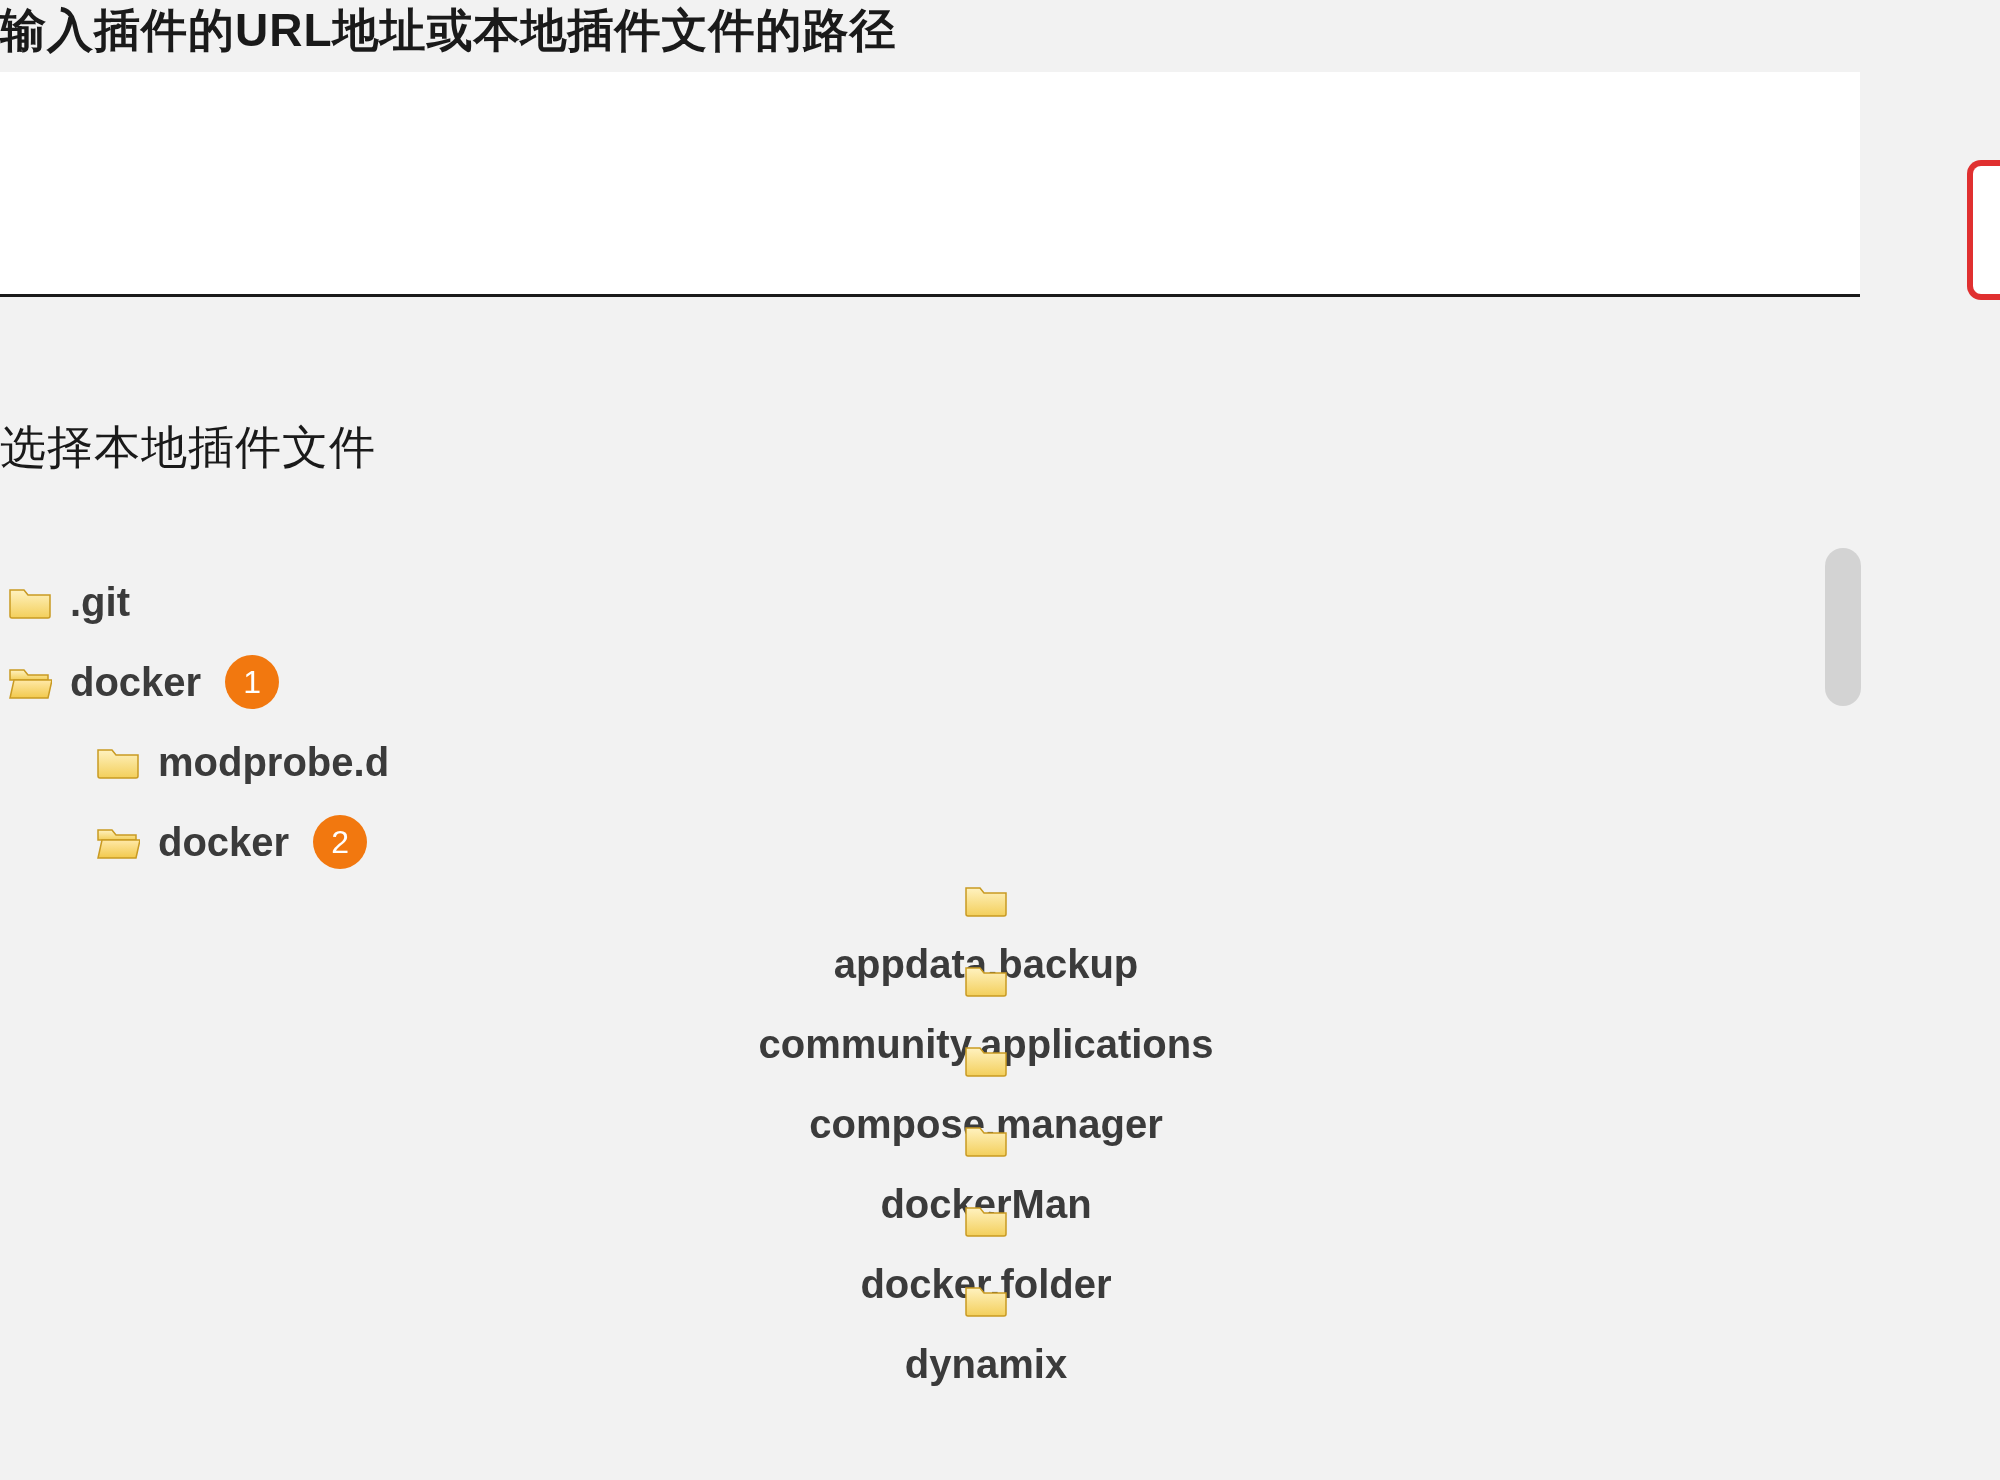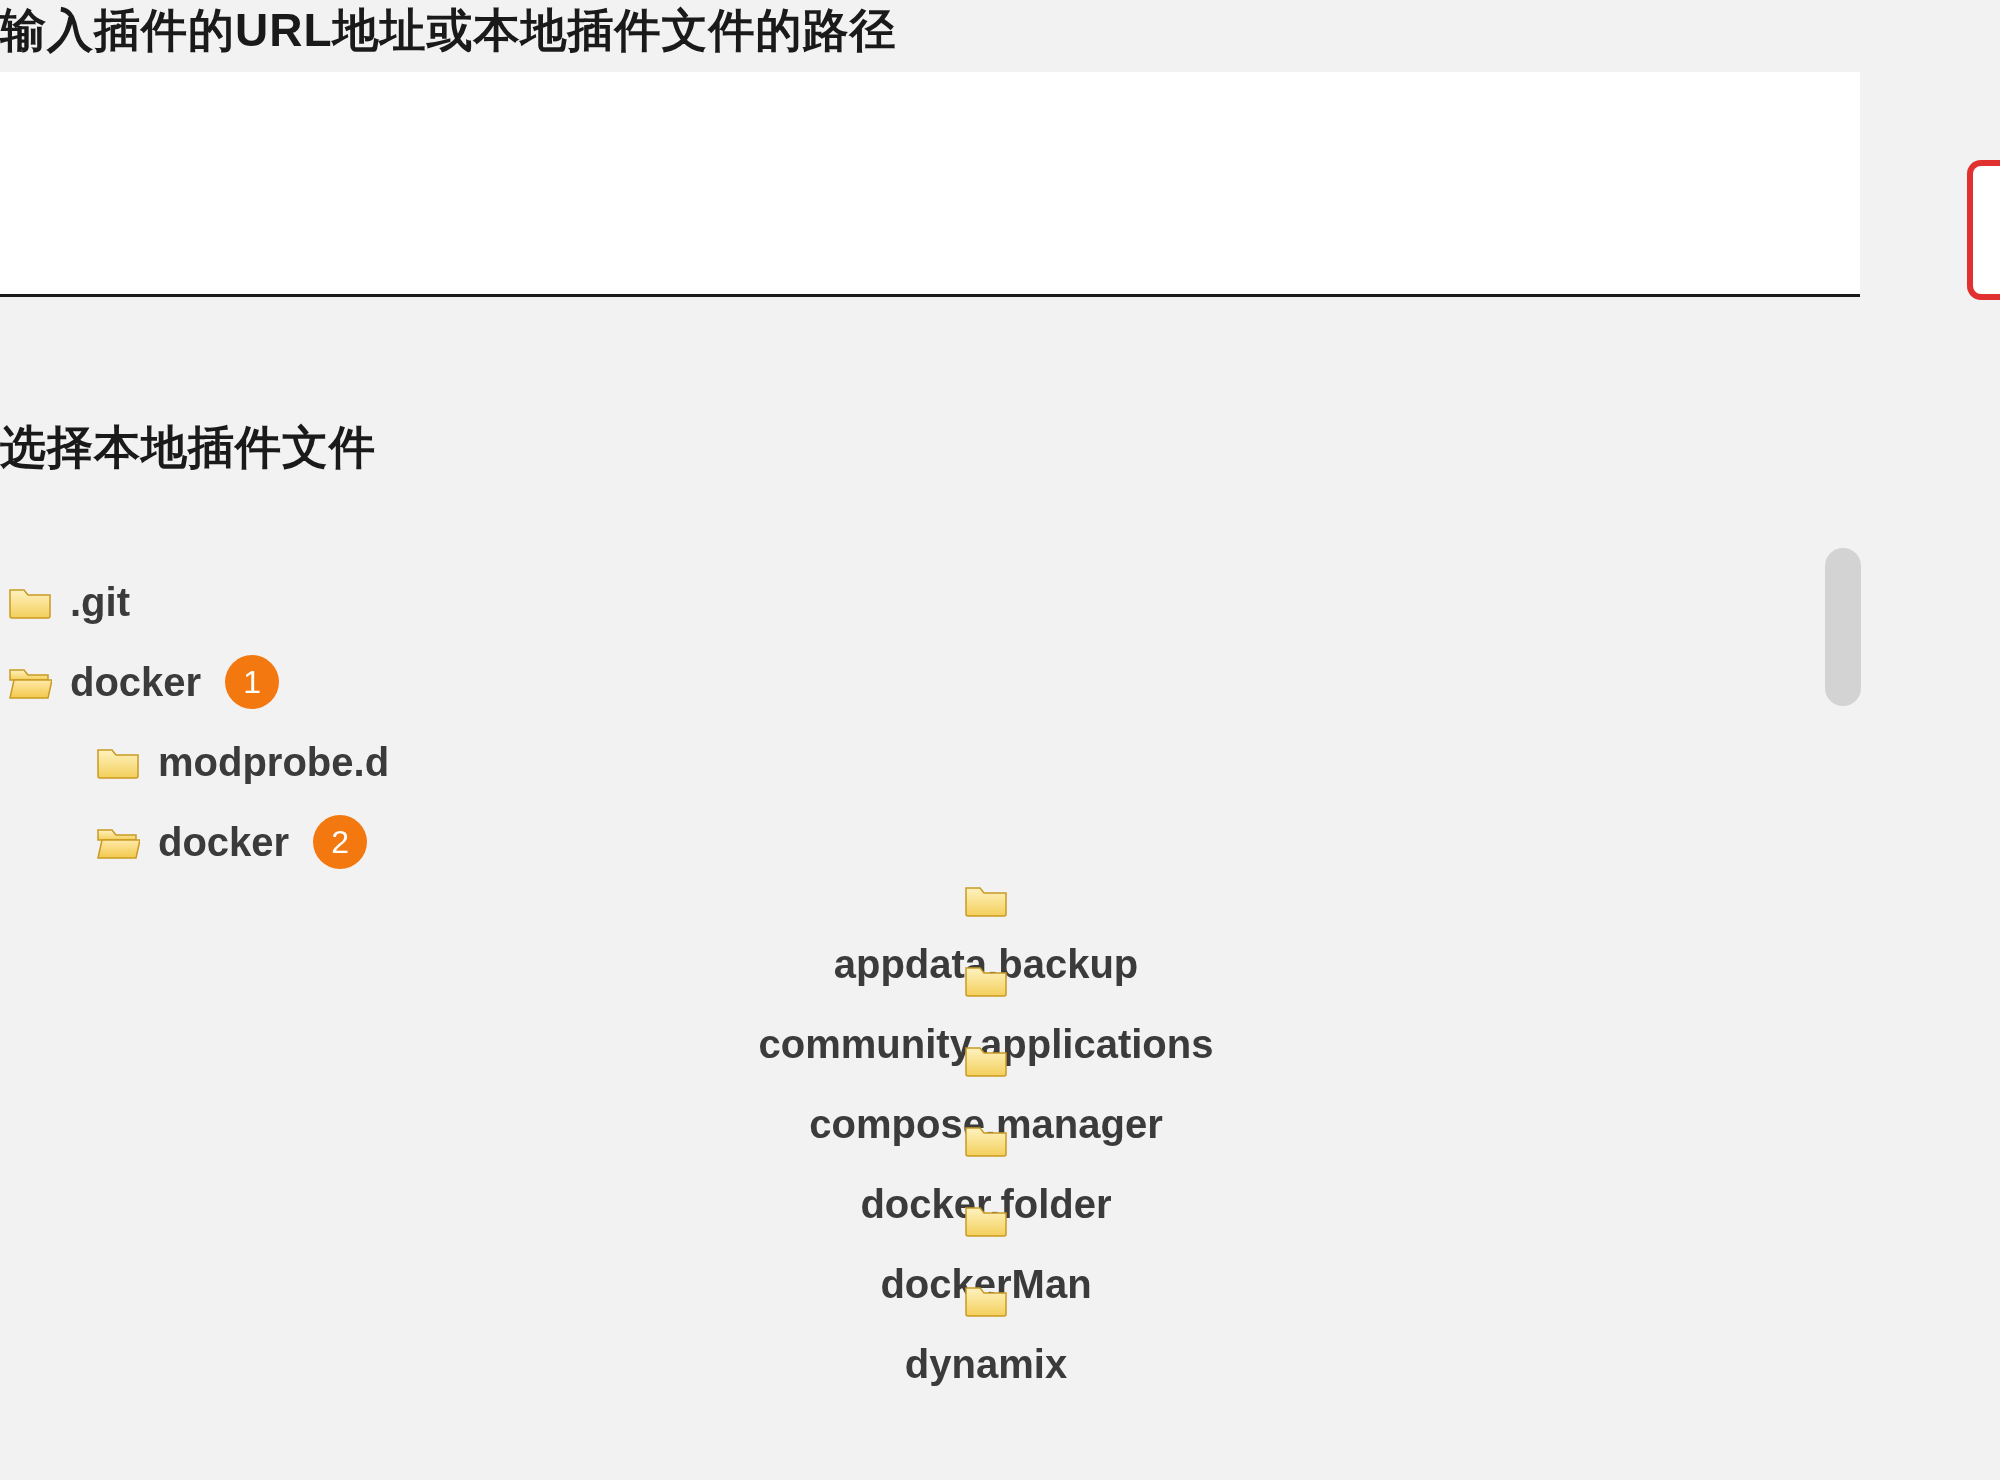--- a/index.html
+++ b/index.html
@@ -54,21 +54,21 @@
     border-radius: 14px 0 0 14px;
     background: #ffffff;
   }
 
   
   .section-heading {
     position: absolute;
     left: 0px;
     top: 395px;
     font-size: 46px;
-    font-weight: 700;
+    font-weight: 400;
     color: #1a1a1a;
     letter-spacing: 1px;
   }
 
   
   .tree {
     position: absolute;
     left: 8px;
     top: 540px;
     width: 1780px;
@@ -193,27 +193,27 @@
       <div class="tree-row indent-2">
         <span class="folder-icon"><svg width="44" height="36">
             <use href="#sym-folder-closed"></use>
           </svg></span>
         <span class="tree-label">compose.manager</span>
       </div>
       <div class="tree-row indent-2">
         <span class="folder-icon"><svg width="44" height="36">
             <use href="#sym-folder-closed"></use>
           </svg></span>
+        <span class="tree-label">dockerMan</span>
+      </div>
+      <div class="tree-row indent-2">
+        <span class="folder-icon"><svg width="44" height="36">
+            <use href="#sym-folder-closed"></use>
+          </svg></span>
         <span class="tree-label">docker.folder</span>
-      </div>
-      <div class="tree-row indent-2">
-        <span class="folder-icon"><svg width="44" height="36">
-            <use href="#sym-folder-closed"></use>
-          </svg></span>
-        <span class="tree-label">dockerMan</span>
       </div>
       <div class="tree-row indent-2">
         <span class="folder-icon"><svg width="44" height="36">
             <use href="#sym-folder-closed"></use>
           </svg></span>
         <span class="tree-label">dynamix</span>
       </div>
     </div>
 
   <div class="scrollbar-thumb"></div>

